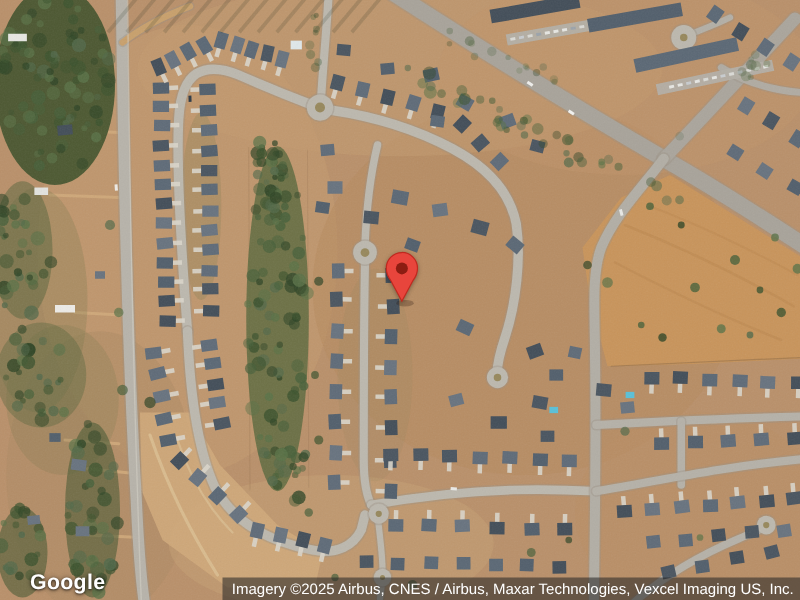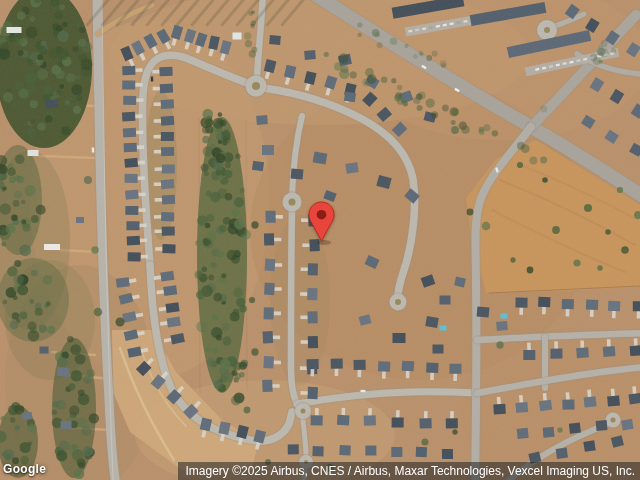--- a/index.html
+++ b/index.html
@@ -1,21 +1,21 @@
 <!DOCTYPE html>
 <html><head>
 <meta charset="utf-8">
 <style>
   html,body{margin:0;padding:0;background:#222;}
   .stage{position:relative;width:640px;height:480px;overflow:hidden;
          background:#b9906a;font-family:"Liberation Sans",sans-serif;}
   #map-art{position:absolute;left:0;top:0;display:block;}
   .pin{position:absolute;left:308px;top:201px;
        filter:drop-shadow(0 1.5px 1.5px rgba(0,0,0,.35));}
-  .glogo{position:absolute;left:3px;bottom:4px;font-size:12px;font-weight:700;
+  .glogo{position:absolute;left:24px;bottom:4px;font-size:17px;font-weight:700;
          color:#fff;letter-spacing:.3px;
          text-shadow:0 1px 2px rgba(0,0,0,.65),0 0 4px rgba(0,0,0,.45);
          cursor:pointer;user-select:none;}
   .attrbar{position:absolute;right:0;bottom:0;height:18px;line-height:18px;
            padding:0 5px 0 7px;background:rgba(38,38,38,.56);color:#fff;
            font-size:12px;white-space:nowrap;}
 </style>
 </head>
 <body>
 

